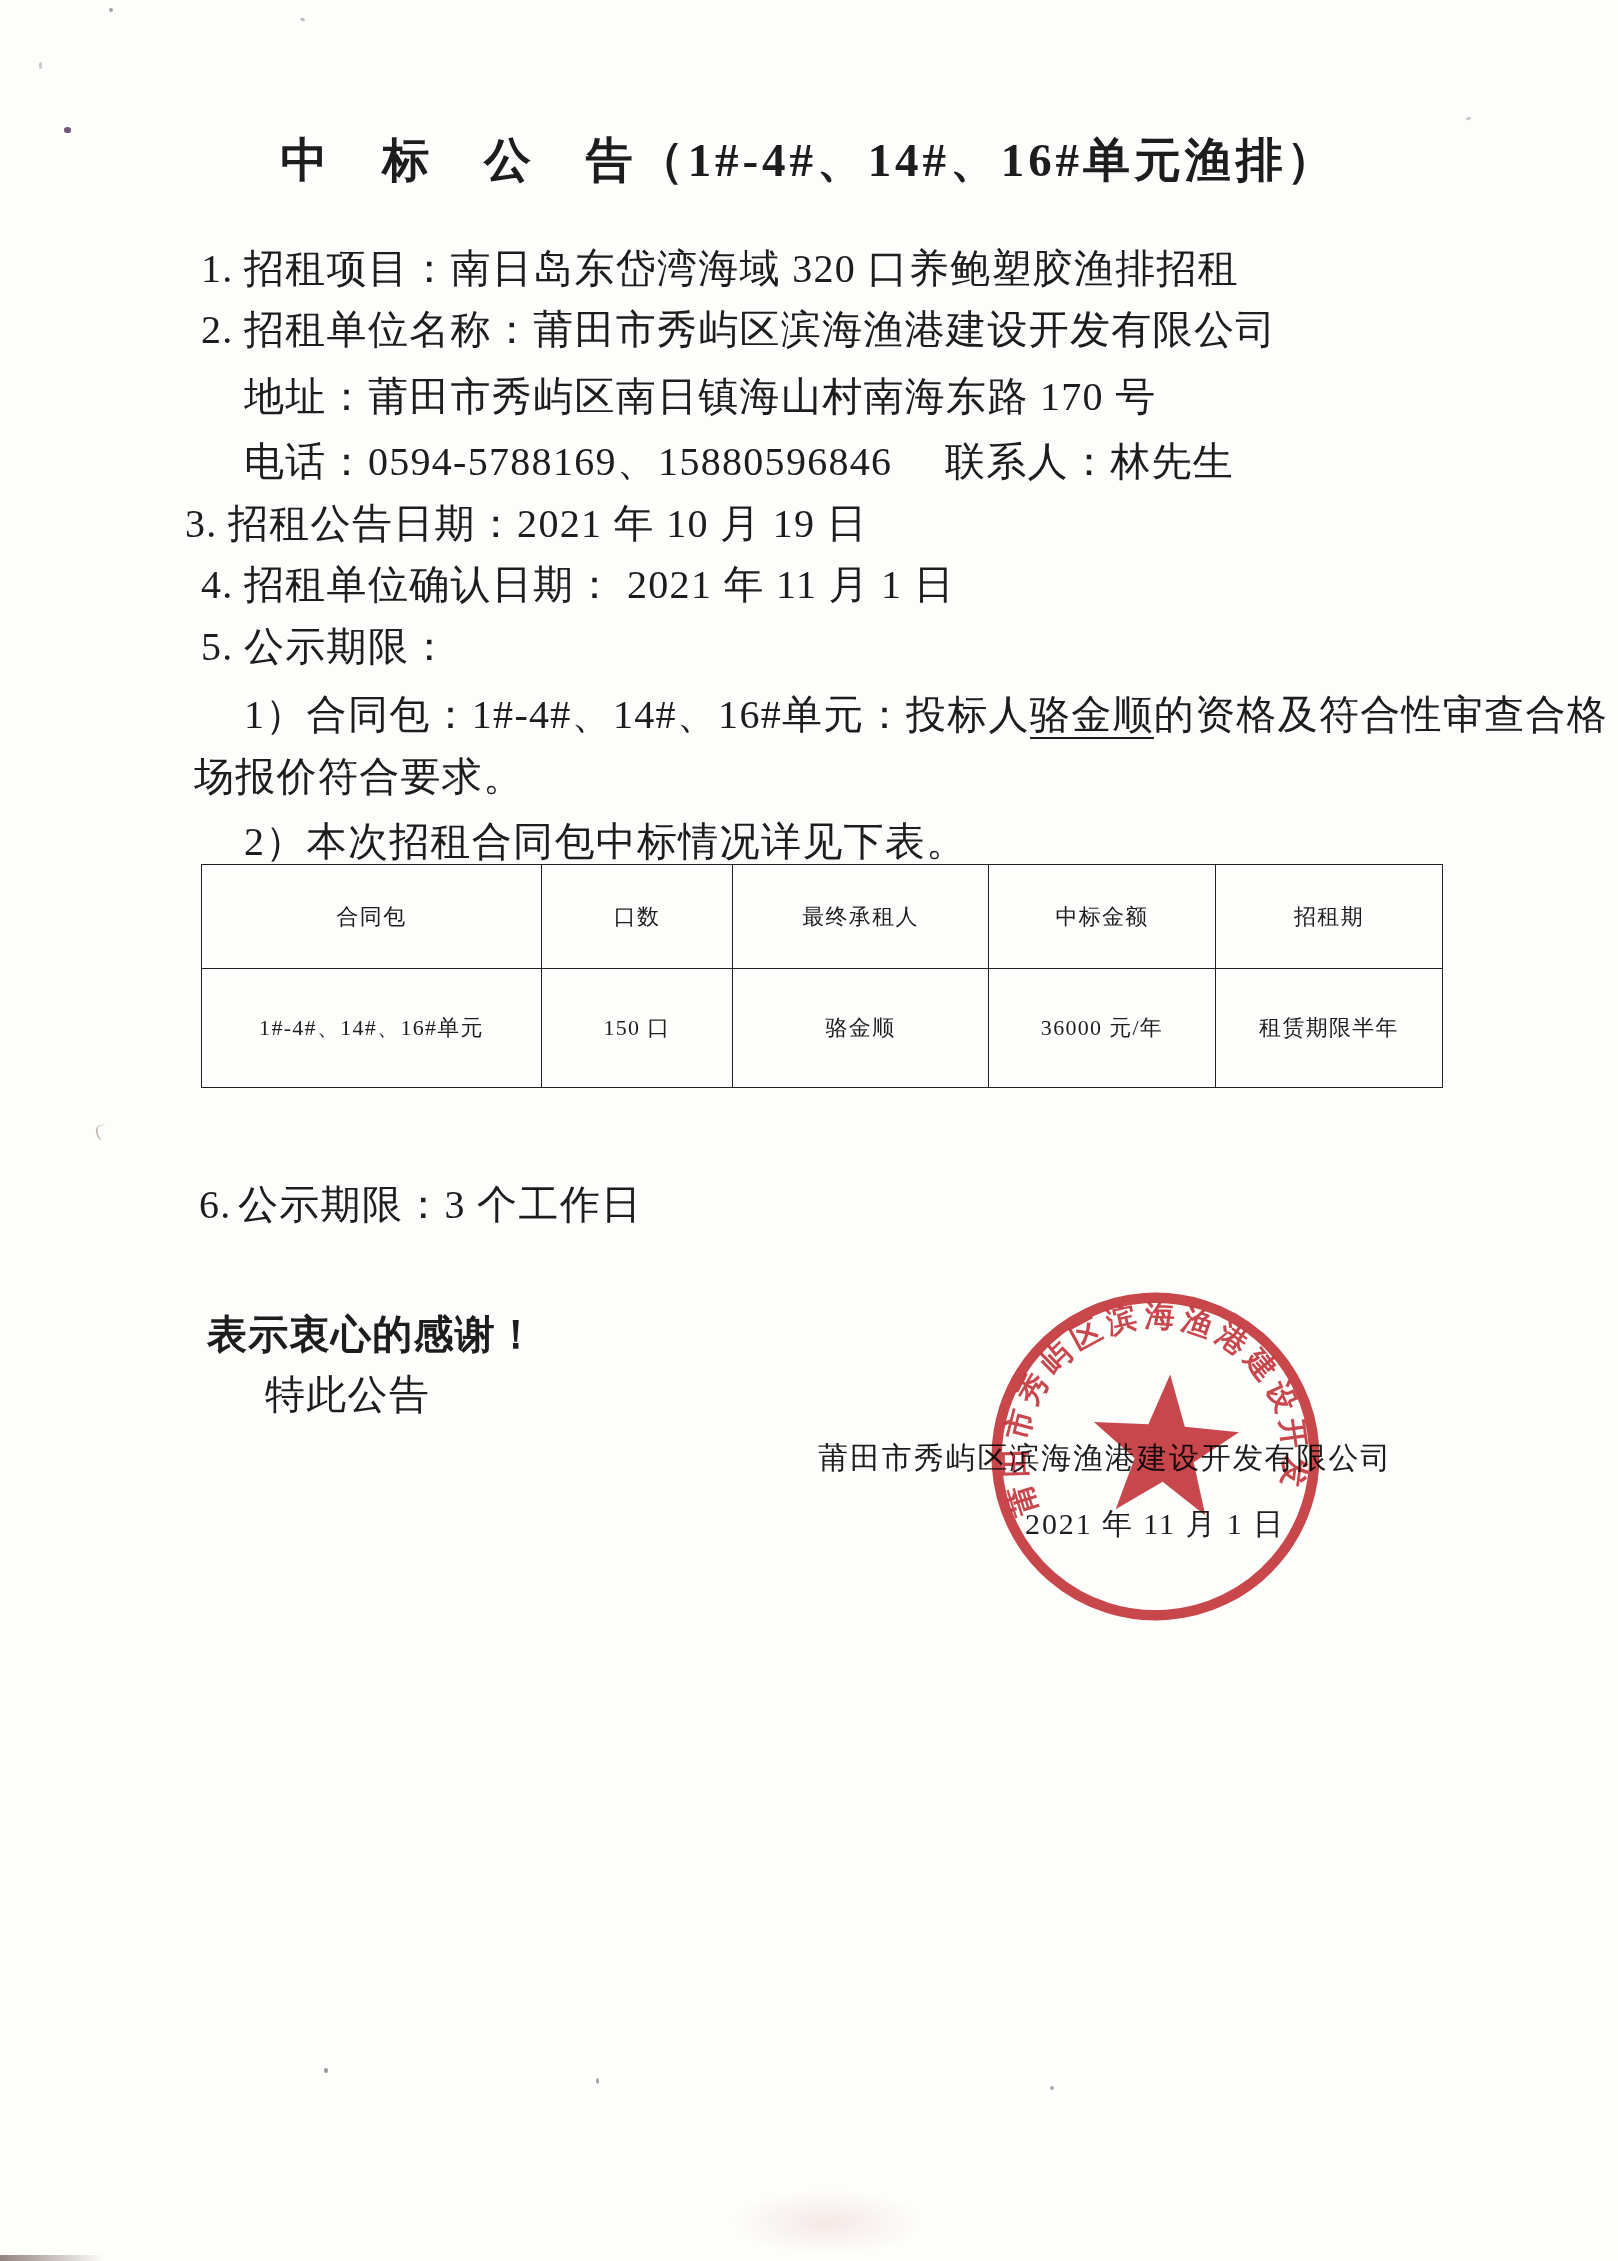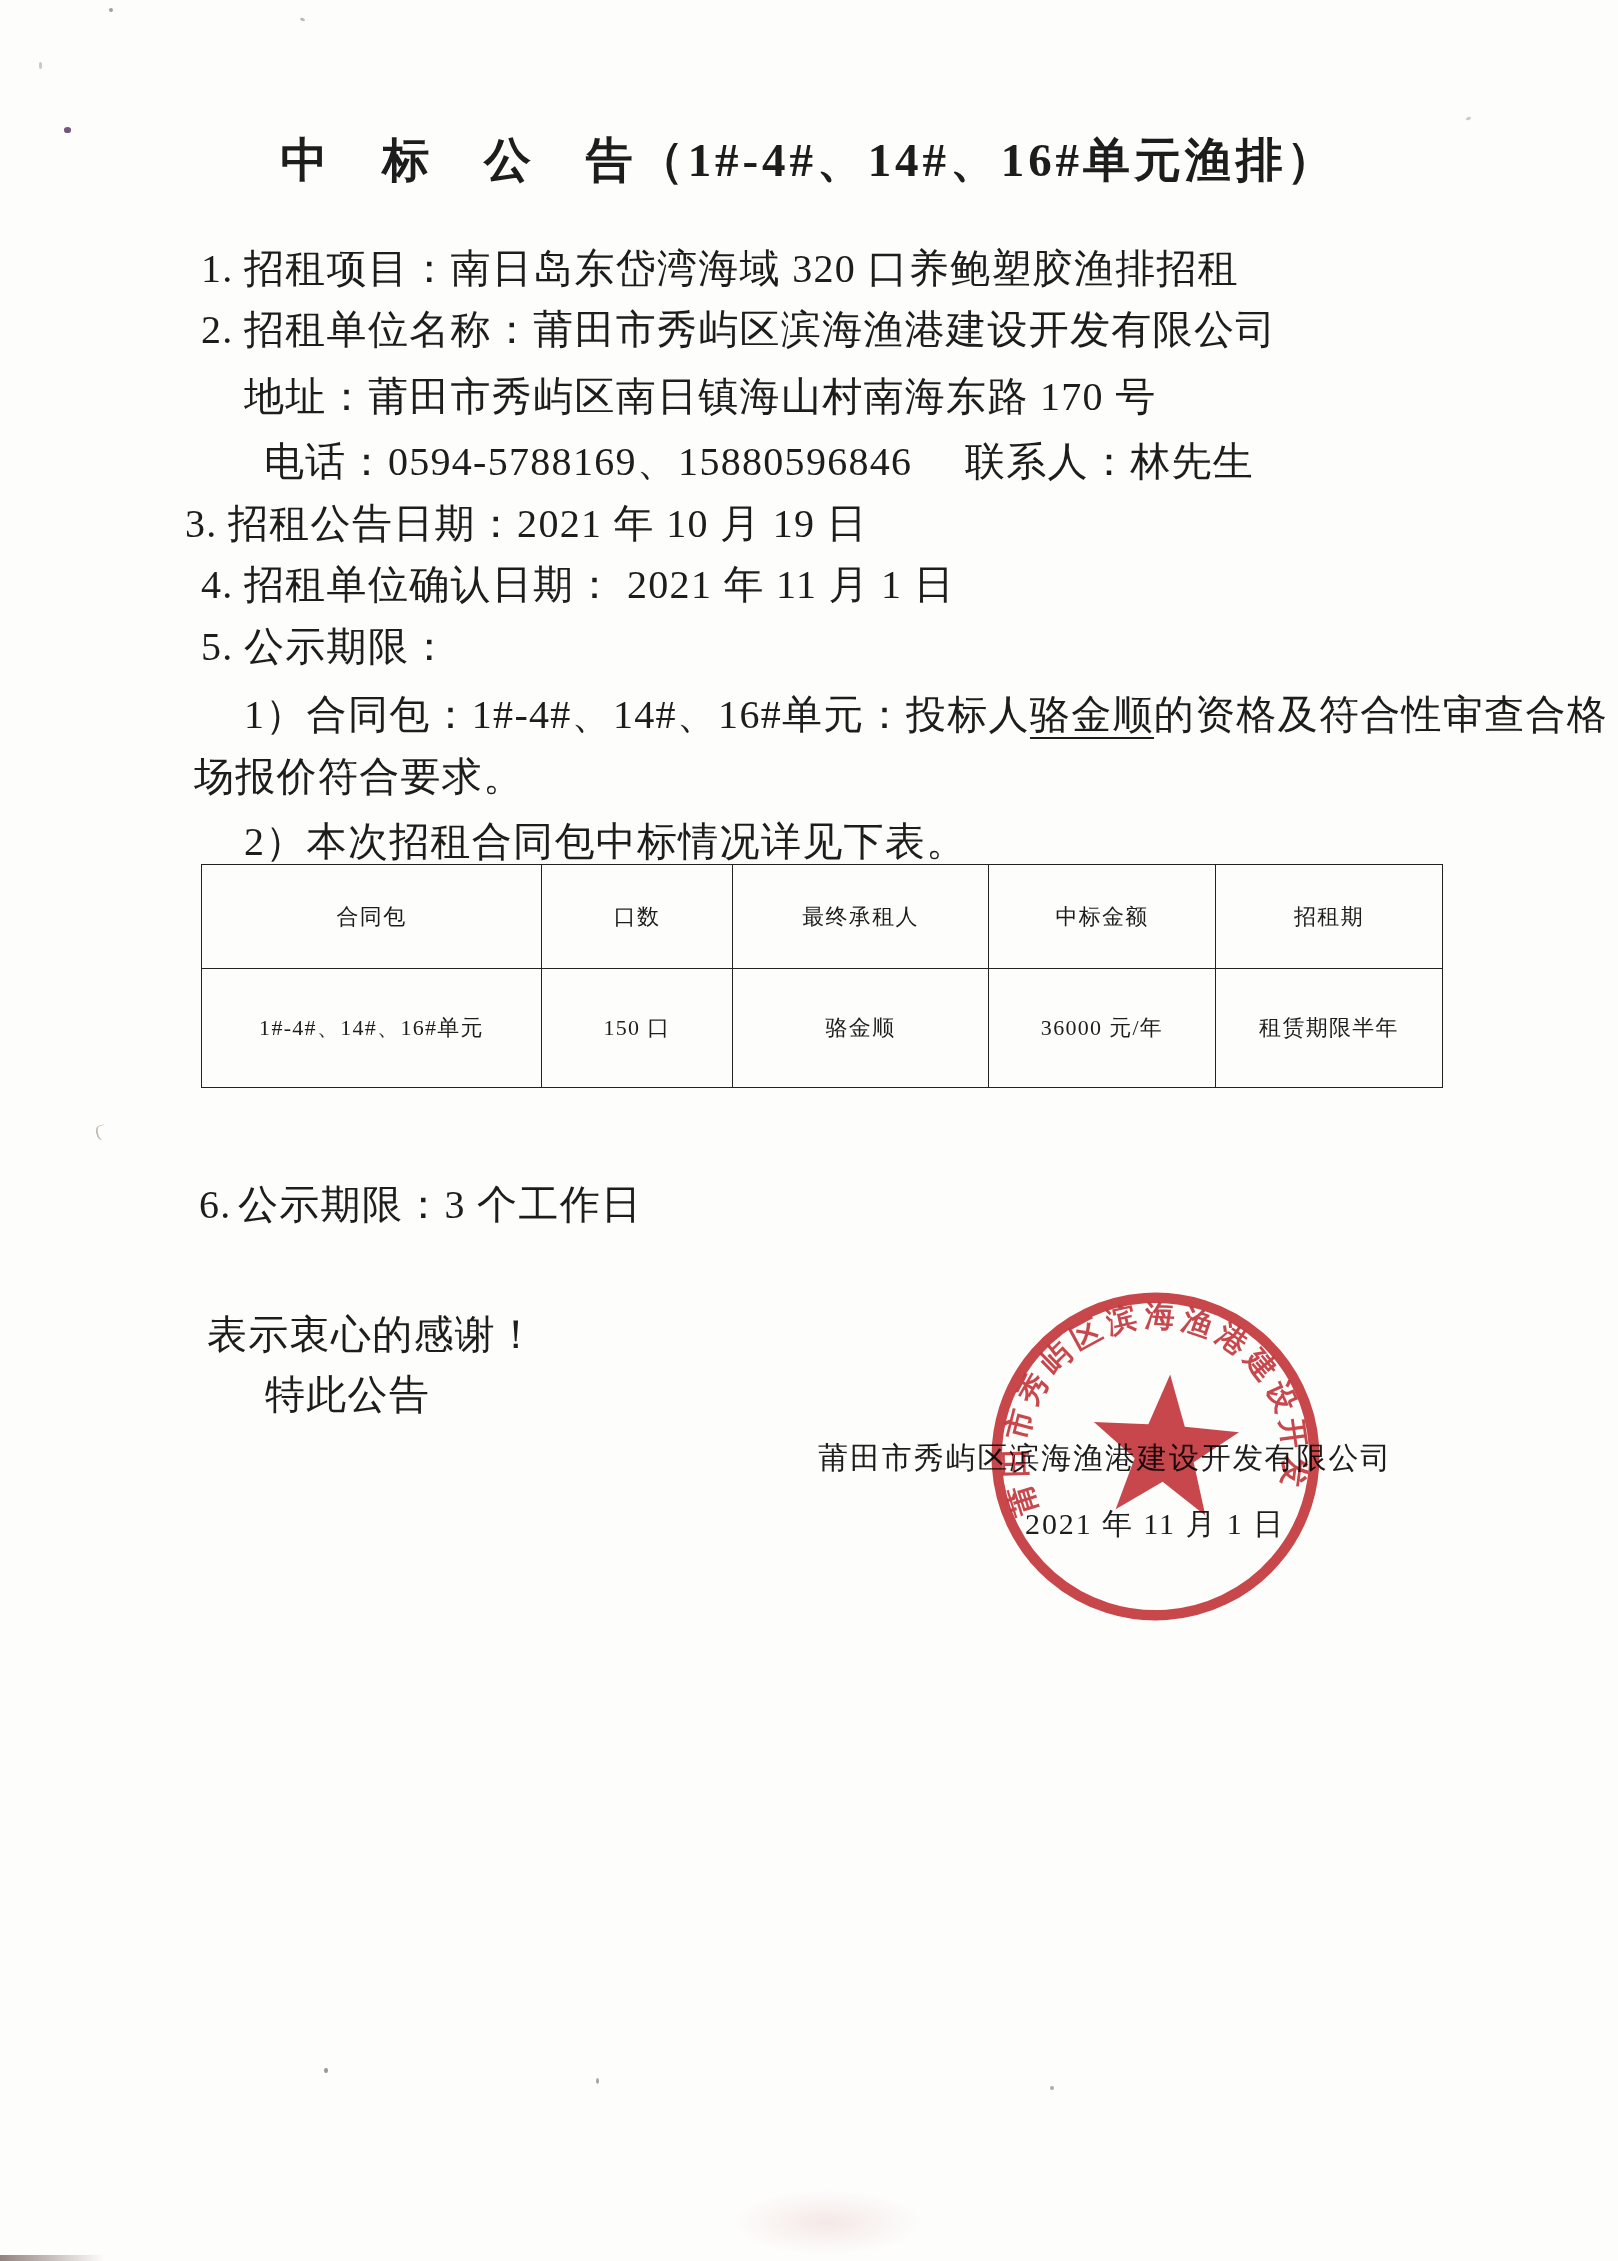--- a/index.html
+++ b/index.html
@@ -77,21 +77,21 @@
 <div class="page">
 
   <h1 class="title">中　标　公　告（1#-4#、14#、16#单元渔排）</h1>
 
   <div class="line" style="top:244px;left:201px;"><span class="num">1.</span><span>招租项目：南日岛东岱湾海域 320 口养鲍塑胶渔排招租</span></div>
 
   <div class="line" style="top:305px;left:201px;"><span class="num">2.</span><span>招租单位名称：莆田市秀屿区滨海渔港建设开发有限公司</span></div>
 
   <div class="line" style="top:372px;left:244px;">地址：莆田市秀屿区南日镇海山村南海东路 170 号</div>
 
-  <div class="line" style="top:437px;left:244px;margin-left:20px;">电话：0594-5788169、15880596846　 联系人：林先生</div>
+  <div class="line" style="top:437px;left:244px;">电话：0594-5788169、15880596846　 联系人：林先生</div>
 
   <div class="line" style="top:499px;left:185px;"><span class="num">3.</span><span>招租公告日期：2021 年 10 月 19 日</span></div>
 
   <div class="line" style="top:560px;left:201px;"><span class="num">4.</span><span>招租单位确认日期： 2021 年 11 月 1 日</span></div>
 
   <div class="line" style="top:622px;left:201px;"><span class="num">5.</span><span>公示期限：</span></div>
 
   <div class="line" style="top:690px;left:244px;"><span>1）合同包：1#-4#、14#、16#单元：投标人</span><span class="uname">骆金顺</span><span>的资格及符合性审查合格，且现</span></div>
 
   <div class="line" style="top:752px;left:194px;">场报价符合要求。</div>
@@ -122,21 +122,21 @@
         <td>骆金顺</td>
         <td>36000 元/年</td>
         <td class="wrap">租赁期限半年</td>
       </tr>
     </tbody>
   </table>
 
   <div class="line" style="top:1180px;left:199px;"><span class="num" style="width:39px">6.</span><span>公示期限：3 个工作日</span></div>
 
 
-  <div class="line" style="top:1310px;left:207px;">表示衷心的感谢！</div>
+  <div class="line" style="top:1310px;left:207px;font-weight:bold;">表示衷心的感谢！</div>
 
   <div class="line" style="top:1370px;left:265px;">特此公告</div>
 
   <div class="sig" style="top:1439px;left:818px;">莆田市秀屿区滨海渔港建设开发有限公司</div>
 
   <div class="sig" style="top:1505px;left:1025px;">2021 年 11 月 1 日</div>
 
   <div class="seal-wrap">
     <svg viewBox="0 0 520 520" width="337" height="337">
       <circle cx="260" cy="260" r="245" fill="none" stroke="#bf2228" stroke-width="16" stroke-opacity="0.93"></circle>

